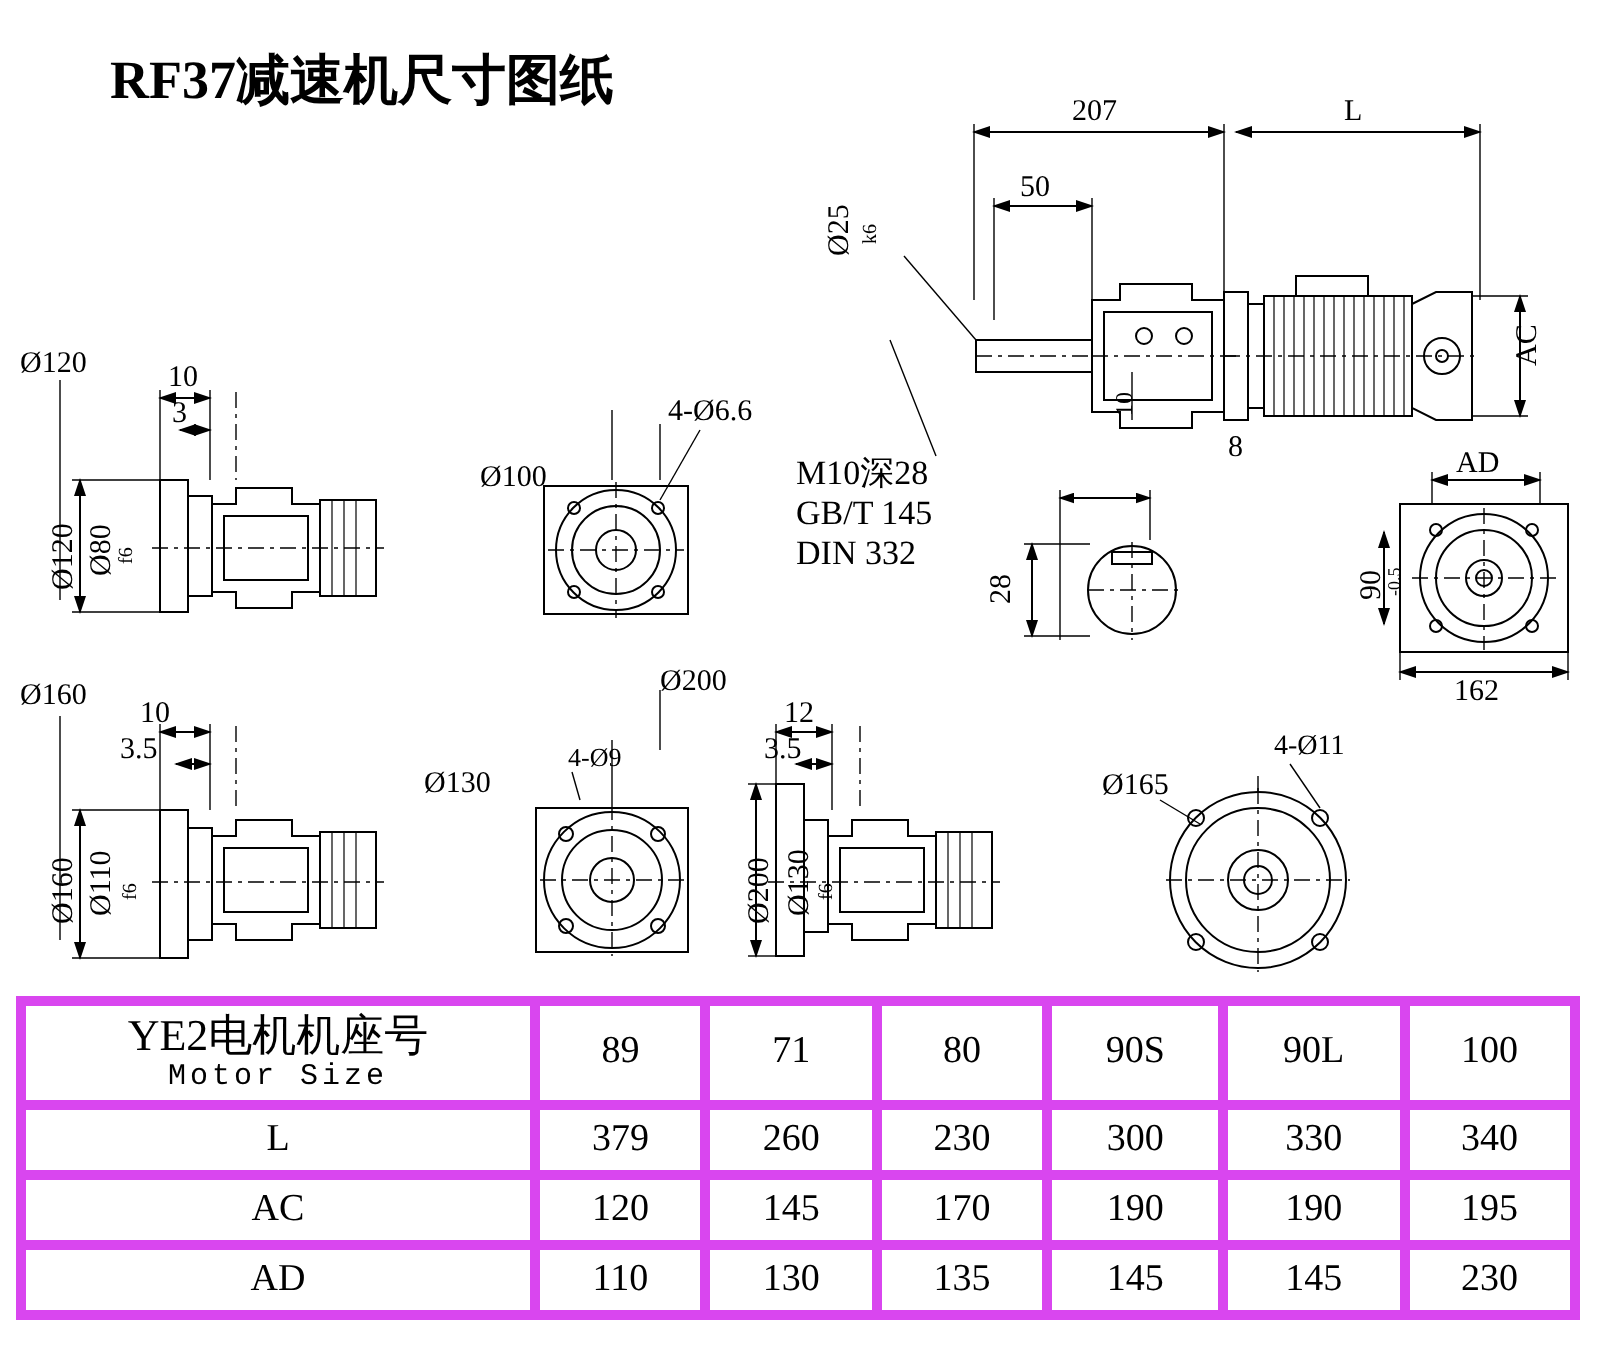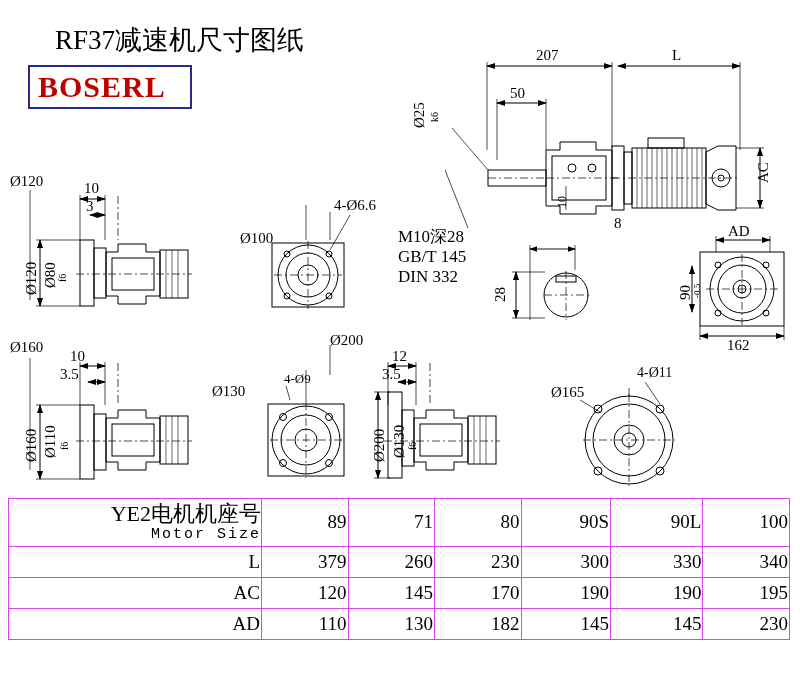--- a/index.html
+++ b/index.html
@@ -1,44 +1,41 @@
 <!DOCTYPE html>
 <html><head>
 <meta charset="utf-8">
 <style>
   html,body{margin:0;padding:0;background:#ffffff;}
   body{width:800px;height:673px;position:relative;font-family:"Liberation Serif",serif;color:#000;}
   .page{position:absolute;left:0;top:0;width:800px;height:673px;overflow:hidden;}
 
-  .title{position:absolute;left:55px;top:22px;font-size:27px;font-weight:normal;letter-spacing:0px;font-family:"Liberation Serif",serif;}
+  .title{position:absolute;left:55px;top:22px;font-size:27px;font-weight:bold;letter-spacing:0px;font-family:"Liberation Serif",serif;}
 
   .logo-box{position:absolute;left:28px;top:65px;width:160px;height:40px;border:2px solid #2a2a8a;background:#fff;}
   .logo-text{position:absolute;left:8px;top:3px;font-size:30px;font-weight:bold;color:#c00000;font-family:"Liberation Serif",serif;letter-spacing:1px;}
 
   svg.draw{position:absolute;left:0;top:0;width:800px;height:673px;}
 
   
   .tbl{position:absolute;left:8px;top:498px;width:782px;border-collapse:collapse;}
-  .tbl td{border:1px solid #d946ef;text-align:right;font-size:19px;font-family:"Liberation Serif",serif;height:28px;margin-left:16px;}
+  .tbl td{border:5px solid #d946ef;text-align:center;font-size:19px;font-family:"Liberation Serif",serif;height:28px;margin-left:16px;}
   .tbl td.lbl{width:250px;}
   .tbl td.hdr1{font-size:22px;line-height:1.15;padding:2px 0;}
   .cn{font-family:"Liberation Serif",serif;}
   .mono{font-family:"Liberation Mono",monospace;letter-spacing:2px;font-size:15px;}
   .num{font-size:20px;}
 </style>
 </head>
 <body>
 
 <div class="page">
 
   <div class="title">RF37减速机尺寸图纸</div>
 
-  <div class="logo-box">
-    <div class="logo-text">BOSERL</div>
-  </div>
 
   <svg class="draw" xmlns="http://www.w3.org/2000/svg">
     <defs>
       <marker id="ar" markerWidth="9" markerHeight="9" refX="8" refY="3" orient="auto">
         <path d="M0,0 L9,3 L0,6 z" fill="#000"></path>
       </marker>
       <marker id="arS" markerWidth="9" markerHeight="9" refX="1" refY="3" orient="auto">
         <path d="M9,0 L0,3 L9,6 z" fill="#000"></path>
       </marker>
       <pattern id="hatch" width="6" height="6" patternUnits="userSpaceOnUse" patternTransform="rotate(45)">
@@ -321,21 +318,21 @@
         <td class="num">145</td>
         <td class="num">170</td>
         <td class="num">190</td>
         <td class="num">190</td>
         <td class="num">195</td>
       </tr>
       <tr>
         <td class="lbl num">AD</td>
         <td class="num">110</td>
         <td class="num">130</td>
-        <td class="num">182</td>
+        <td class="num">135</td>
         <td class="num">145</td>
         <td class="num">145</td>
         <td class="num">230</td>
       </tr>
     </tbody>
   </table>
 
 </div>
 
 </body></html>

